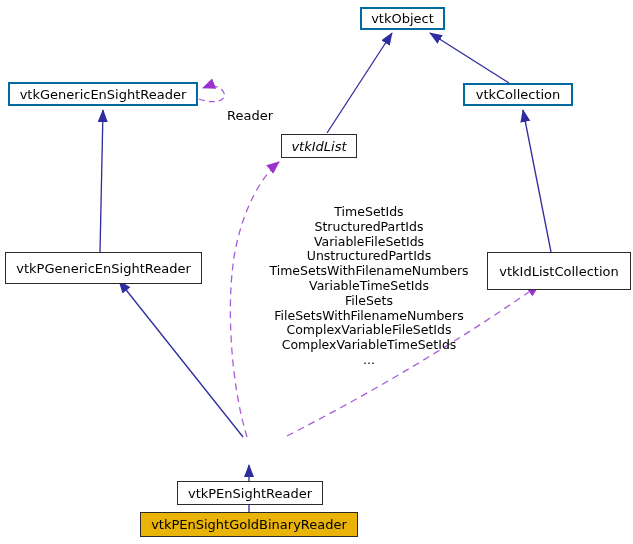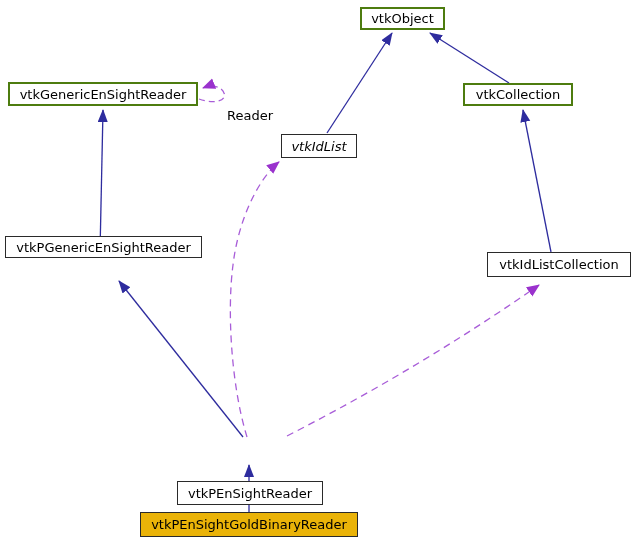--- a/index.html
+++ b/index.html
@@ -6,32 +6,32 @@
   .canvas{
     position:relative;width:633px;height:544px;background:#ffffff;overflow:hidden;
     font-family:"DejaVu Sans","Liberation Sans",sans-serif;color:#000;
   }
   .edges{position:absolute;left:0;top:0;width:633px;height:544px;}
   .node{
     position:absolute;display:flex;align-items:center;justify-content:center;
     background:#ffffff;border:1px solid #2a2a2a;box-sizing:border-box;
     font-size:13px;white-space:nowrap;cursor:pointer;
   }
-  .node.red{border:2px solid #4d7c0f;}
+  .node.red{border:2px solid #0369a1;}
   .node.gray{background:#eab308;}
   .edge-label{
     position:absolute;font-size:12.5px;white-space:pre-line;text-align:center;
     line-height:14.8px;color:#000;margin-top:24px;
   }
   #n-object     {left:360px;top:7px;  width:85px; height:23px;}
   #n-generic    {left:8px;  top:82px; width:190px;height:24px;}
   #n-collection {left:463px;top:83px; width:110px;height:23px;}
   #n-idlist     {left:281px;top:134px;width:76px; height:24px;font-style:italic;}
-  #n-pgeneric   {left:5px;  top:236px;width:197px;height:22px;text-align:center;}
-  #n-idlistcol  {left:487px;top:252px;width:144px;height:25px;}
+  #n-pgeneric   {left:5px;  top:252px;width:197px;height:32px;text-align:center;}
+  #n-idlistcol  {left:487px;top:252px;width:144px;height:38px;}
   #n-preader    {left:177px;top:437px;width:146px;height:24px;margin-top:44px;}
   #n-pgold     {left:140px;top:512px;width:218px;height:25px;}
   #lbl-reader{left:227px;top:85px;font-size:13px;white-space:nowrap;text-align:left;}
   #lbl-idlist-members{left:369px;top:181px;transform:translateX(-50%);}
   #lbl-idcol-members{left:510px;top:365px;transform:translateX(-50%);line-height:15px;}
 </style>
 </head>
 <body>
 
 <div class="canvas">
@@ -61,14 +61,25 @@
   <div class="node red" id="n-object">vtkObject</div>
   <div class="node red" id="n-generic">vtkGenericEnSightReader</div>
   <div class="node red" id="n-collection">vtkCollection</div>
   <div class="node" id="n-idlist">vtkIdList</div>
   <div class="node" id="n-pgeneric">vtkPGenericEnSightReader</div>
   <div class="node" id="n-idlistcol">vtkIdListCollection</div>
   <div class="node" id="n-preader">vtkPEnSightReader</div>
   <div class="node gray" id="n-pgold">vtkPEnSightGoldBinaryReader</div>
 
   <div class="edge-label" id="lbl-reader">Reader</div>
+  <div class="edge-label" id="lbl-idlist-members">TimeSetIds
+StructuredPartIds
+VariableFileSetIds
+UnstructuredPartIds
+TimeSetsWithFilenameNumbers
+VariableTimeSetIds
+FileSets
+FileSetsWithFilenameNumbers
+ComplexVariableFileSetIds
+ComplexVariableTimeSetIds
+...</div>
 
 </div>
 
 </body></html>

